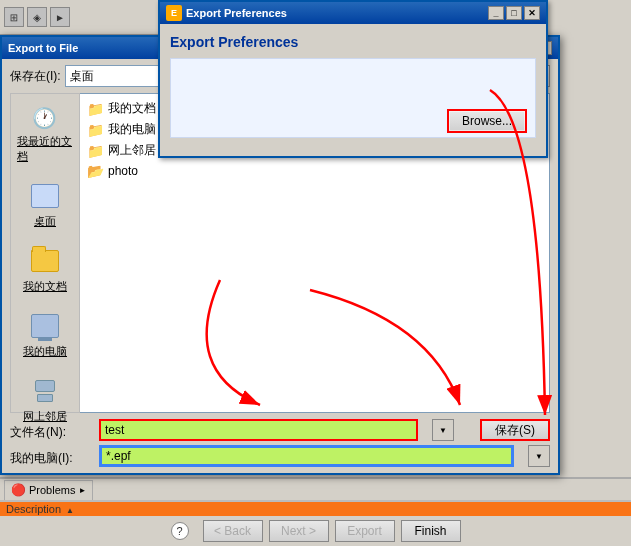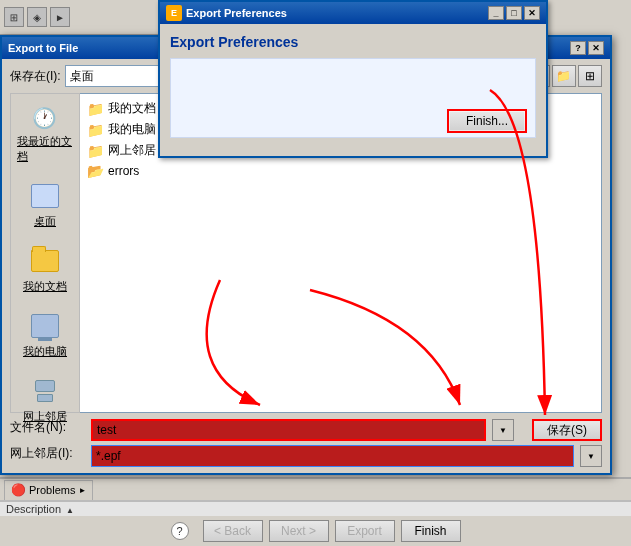--- a/index.html
+++ b/index.html
@@ -136,21 +136,21 @@
       top: 50px;
       box-shadow: inset 0 0 0 1px rgba(255,255,255,0.5);
       border: 2px solid red;
     }
 
     
     .export-file-dialog {
       position: absolute;
       top: 35px;
       left: 0;
-      width: 612px;
+      width: 560px;
       height: 440px;
       background: #d4d0c8;
       border: 2px solid #0054a6;
       box-shadow: 2px 2px 8px rgba(0,0,0,0.5);
       z-index: 20;
     }
 
     .export-file-titlebar {
       background: linear-gradient(to bottom, #2468b8, #0040a0);
       color: white;
@@ -301,34 +301,34 @@
     
     .bottom-controls {
       margin-top: 6px;
       display: flex;
       flex-direction: column;
       gap: 4px;
     }
 
     .field-row {
       display: flex;
-      align-items: flex-start;
-      gap: 6px;
+      align-items: flex-end;
+      gap: 14px;
     }
 
     .field-label {
       font-size: 12px;
       min-width: 75px;
     }
 
     .field-input {
       flex: 1;
       height: 22px;
       border: 2px solid red;
-      background: #b91c1c;
+      background: #bef264;
       padding: 1px 4px;
       font-size: 12px;
       color: #000;
     }
 
     .field-dropdown {
       width: 22px;
       height: 22px;
       background: #d4d0c8;
       border: 1px solid #888;
@@ -595,35 +595,35 @@
           <div class="file-item">
             <div class="file-item-icon" style="color:#f0c040">📁</div>
             <span>我的电脑</span>
           </div>
           <div class="file-item">
             <div class="file-item-icon" style="color:#f0c040">📁</div>
             <span>网上邻居</span>
           </div>
           <div class="file-item">
             <div class="file-item-icon" style="color:#e8a800">📂</div>
-            <span>errors</span>
+            <span>photo</span>
           </div>
         </div>
       </div>
 
       <div class="bottom-controls">
         <div class="field-row">
           <span class="field-label">文件名(N):</span>
           <input class="field-input" value="test" style="">
           <div class="field-dropdown">▼</div>
           <div class="field-btn save-btn">保存(S)</div>
         </div>
         <div class="field-row">
-          <span class="field-label">网上邻居(I):</span>
-          <div class="field-input" style="border: 1px solid #3b82f6; display:flex; align-items:center;">
+          <span class="field-label">我的电脑(I):</span>
+          <div class="field-input" style="border: 3px solid #3b82f6; display:flex; align-items:center;">
             <span>*.epf</span>
           </div>
           <div class="field-dropdown">▼</div>
         </div>
       </div>
     </div>
   </div>
 
   <div class="export-prefs-dialog">
     <div class="export-prefs-titlebar">
@@ -632,21 +632,21 @@
       <div class="title-btns">
         <div class="title-btn">_</div>
         <div class="title-btn">□</div>
         <div class="title-btn">✕</div>
       </div>
     </div>
     <div class="export-prefs-body">
       <div class="export-prefs-heading">Export Preferences</div>
 
       <div style="position:relative; height: 80px; background: #eef4ff; border: 1px solid #ccd8f0; margin-bottom: 8px;">
-        <div class="browse-btn">Finish...</div>
+        <div class="browse-btn">Browse...</div>
       </div>
     </div>
   </div>
 
   <svg class="arrows-overlay" viewBox="0 0 631 546">
 
     <defs>
       <marker id="arrowhead-red" markerWidth="8" markerHeight="6" refX="8" refY="3" orient="auto">
         <polygon points="0 0, 8 3, 0 6" fill="red"></polygon>
       </marker>
@@ -660,21 +660,21 @@
   </svg>
 
   <div style="position:absolute; bottom:0; left:0; width:631px; background:#d4d0c8; border-top:2px solid #aaa;">
     <div class="problems-tab-bar">
       <div class="problems-tab">
         <span class="tab-icon">🔴</span>
         <span>Problems</span>
         <span style="font-size:8px;">►</span>
       </div>
     </div>
-    <div style="font-size:11px; padding: 1px 6px; border-top:1px solid #bbb; color:#333; background:#e5e5e5;">
+    <div style="font-size:11px; padding: 1px 6px; border-top:1px solid #bbb; color:#333; background:#f97316;">
       <span>Description</span>
       <span style="font-size:8px; margin-left:2px;">▲</span>
     </div>
 
     <div style="display:flex; align-items:center; justify-content:center; gap:6px; padding:4px 6px; background:#d4d0c8;">
       <div class="help-icon">?</div>
       <div class="nav-btn disabled">&lt; Back</div>
       <div class="nav-btn disabled">Next &gt;</div>
       <div class="nav-btn disabled">Export</div>
       <div class="nav-btn">Finish</div>

